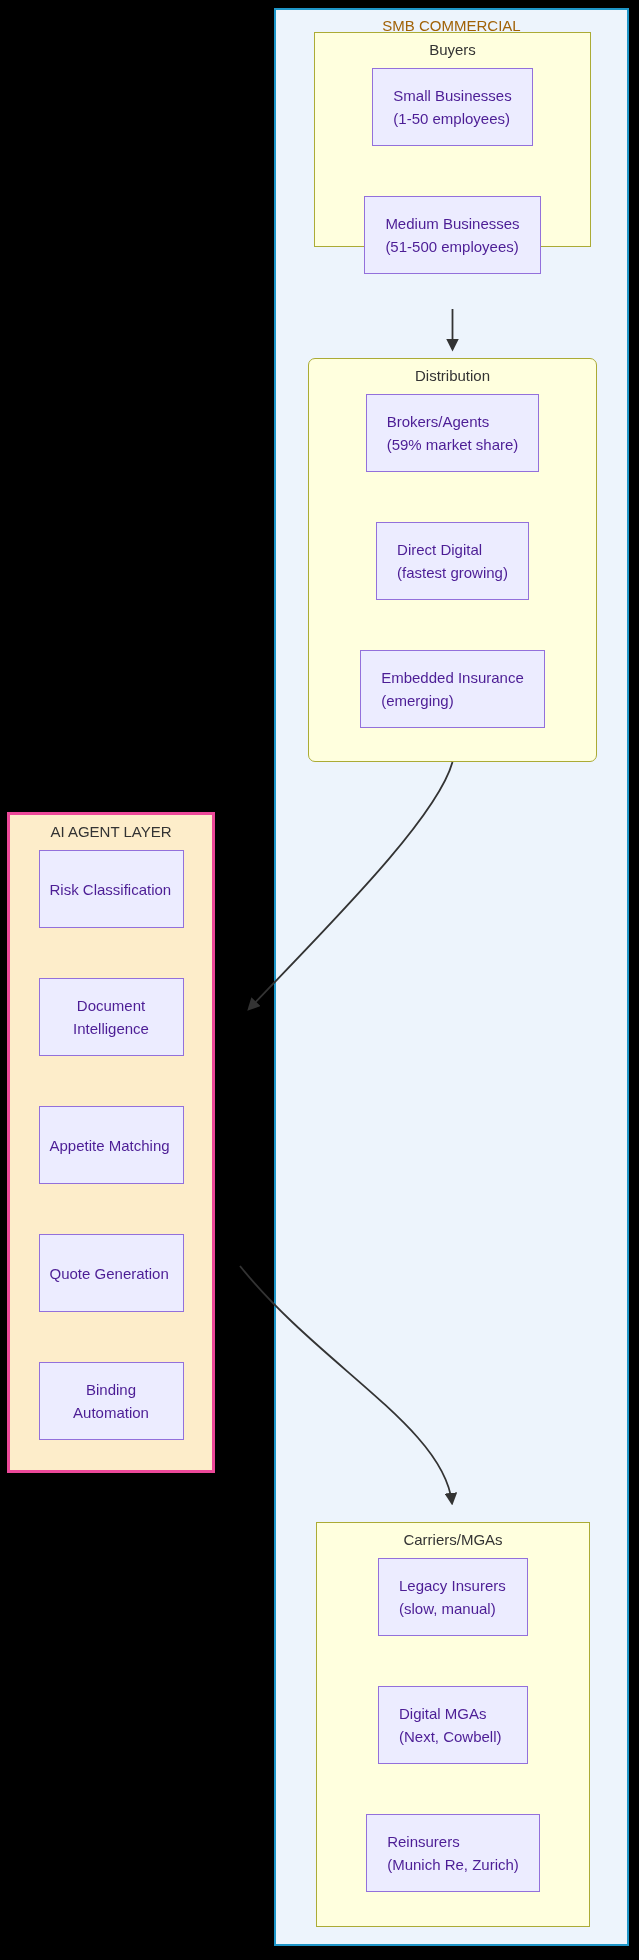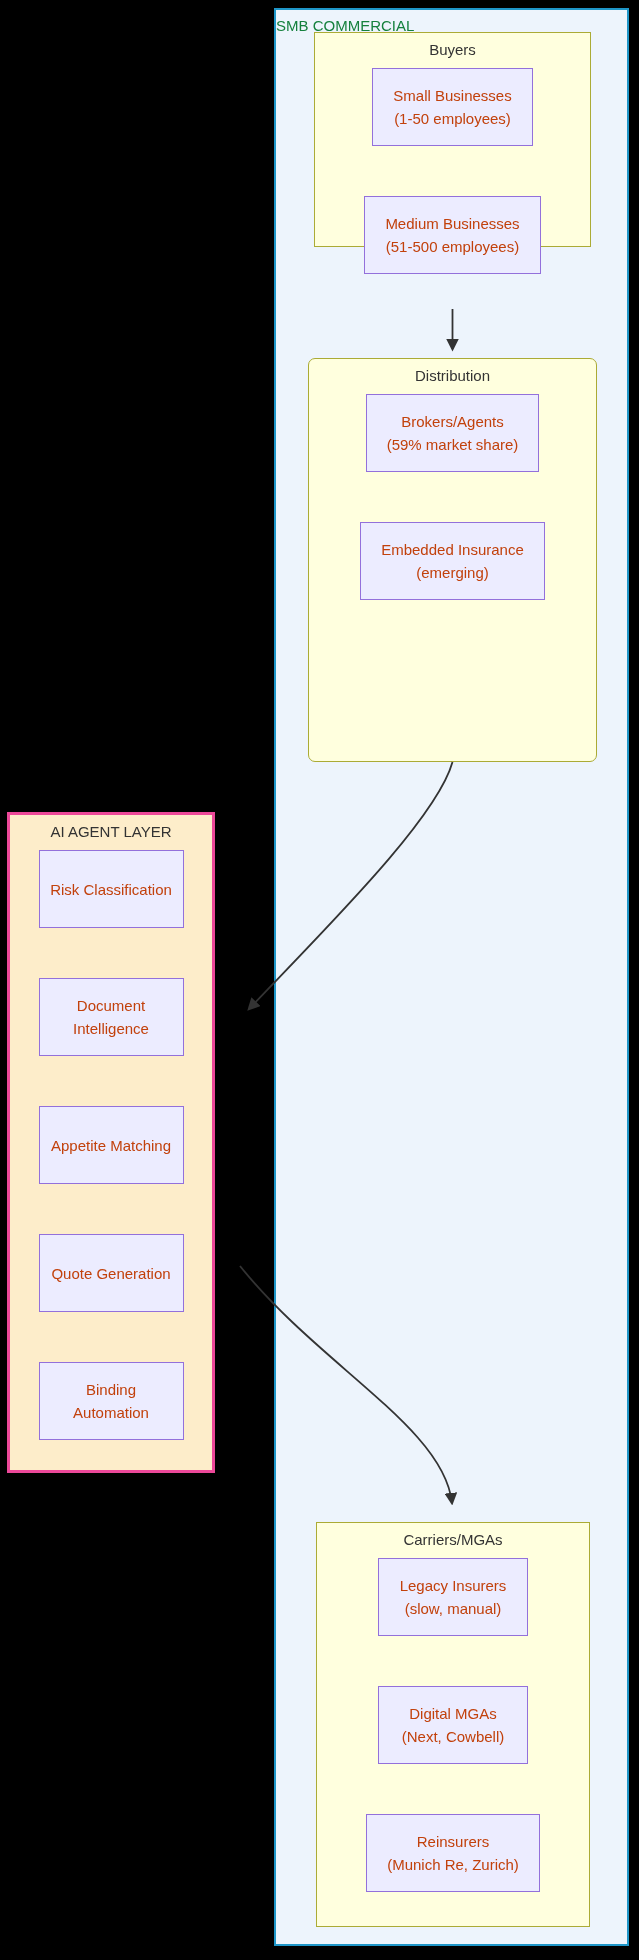--- a/index.html
+++ b/index.html
@@ -15,24 +15,25 @@
   
   .smb-container {
     position: absolute;
     left: 274px; top: 8px;
     width: 355px; height: 1938px;
     background: #edf4fc;
     border: 2px solid #1e96c8;
     box-sizing: border-box;
   }
   .smb-title {
+    text-align: center;
     padding-top: 5px;
     font-size: 15px;
     line-height: 22px;
-    color: #15803d;
+    color: #a16207;
   }
 
   
   .group {
     position: absolute;
     box-sizing: border-box;
     background: #ffffde;
     border: 1px solid #abab35;
   }
   .group-title {
@@ -64,26 +65,26 @@
   
   .node {
     box-sizing: border-box;
     height: 78px;
     min-width: 150px;
     padding: 0 20px;
     background: #ececff;
     border: 1px solid #9370db;
     display: flex;
     flex-direction: column;
-    align-items: center;
+    align-items: flex-start;
     justify-content: center;
     text-align: center;
     font-size: 15px;
     line-height: 23px;
-    color: #c2410c;
+    color: #4c1d95;
   }
   .group-ai .node { width: 145px; min-width: 0; padding: 0 10px; }
 
   
   .edges {
     position: absolute;
     left: 0; top: 0;
     pointer-events: none;
     z-index: 10;
   }
@@ -110,20 +111,24 @@
       </div>
     </div>
   </div>
 
   <div class="group group-distribution">
     <div class="group-title">Distribution</div>
     <div class="group-nodes">
       <div class="node">
         <div>Brokers/Agents</div>
         <div>(59% market share)</div>
+      </div>
+      <div class="node">
+        <div>Direct Digital</div>
+        <div>(fastest growing)</div>
       </div>
       <div class="node">
         <div>Embedded Insurance</div>
         <div>(emerging)</div>
       </div>
     </div>
   </div>
 
   <div class="group group-ai">
     <div class="group-title">AI AGENT LAYER</div>

